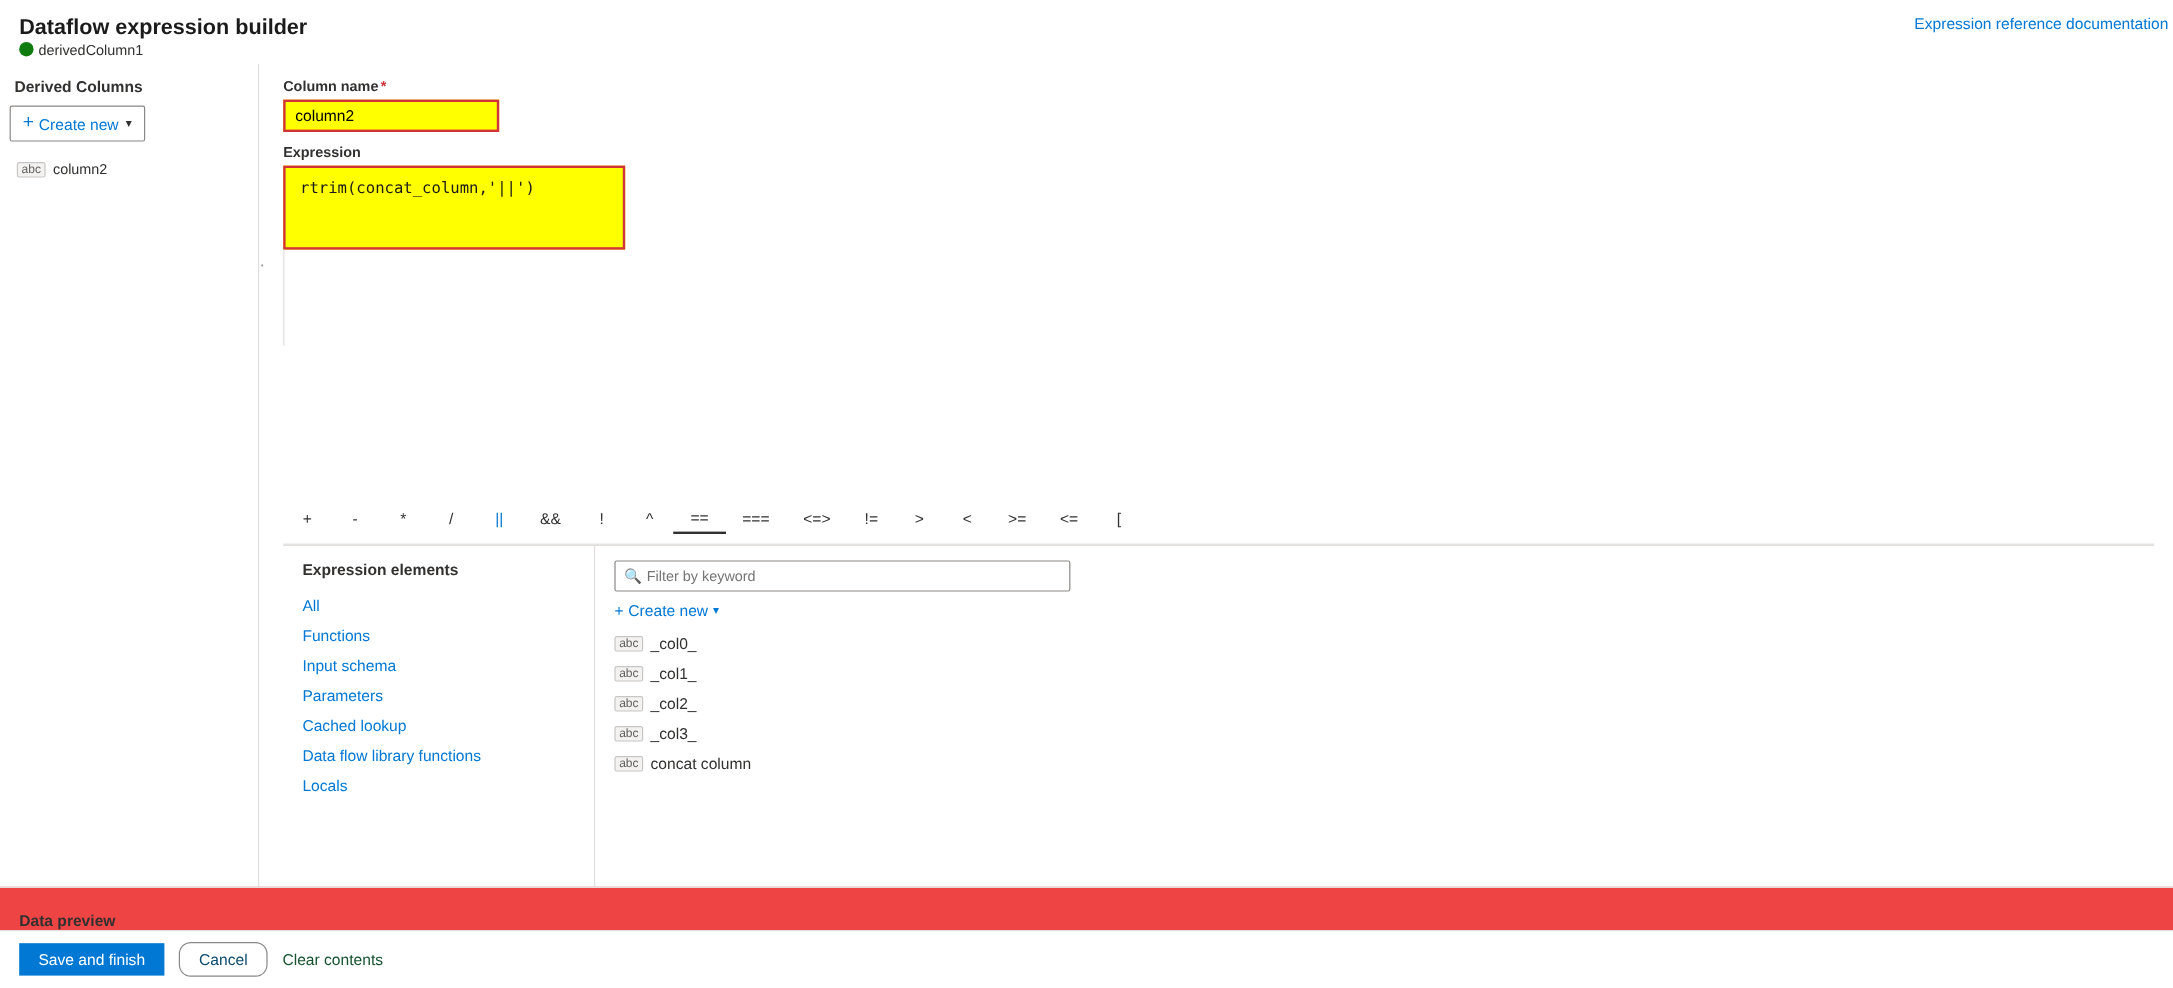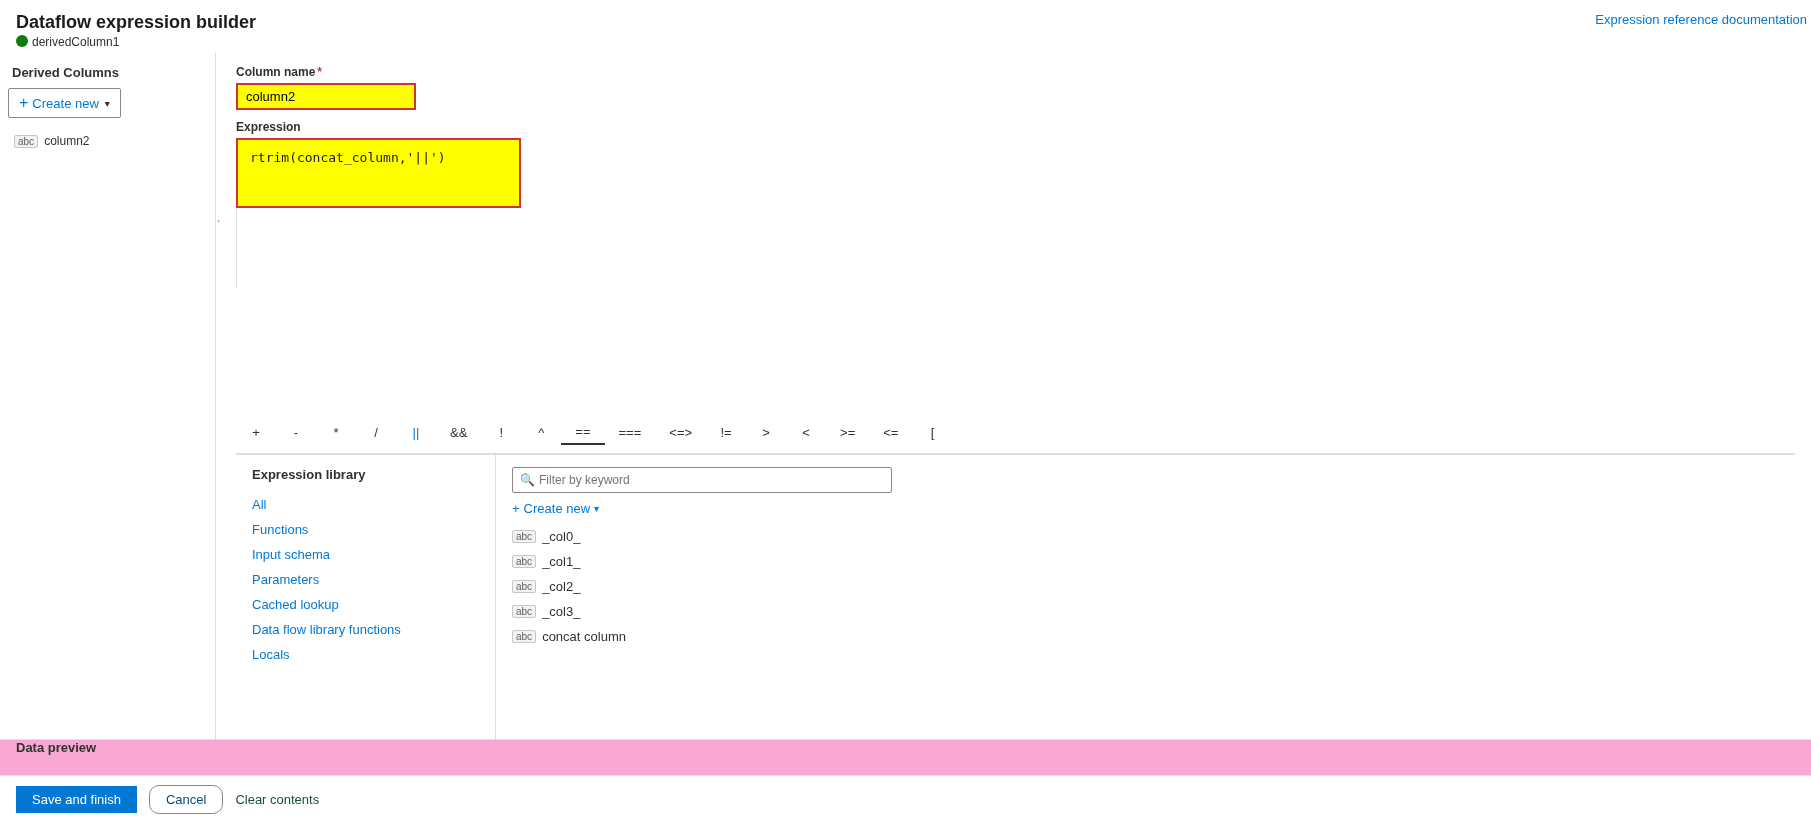--- a/index.html
+++ b/index.html
@@ -279,24 +279,24 @@
     .value-item {
       display: flex;
       align-items: center;
       gap: 6px;
       padding: 5px 0;
       font-size: 13px;
     }
 
     .data-preview-bar {
       height: 36px;
-      background: #f9a8d4;
+      background: #ef4444;
       border-top: 1px solid #e1dfdd;
       display: flex;
-      align-items: flex-start;
+      align-items: flex-end;
       padding: 0 16px;
       font-weight: 600;
       font-size: 13px;
       flex-shrink: 0;
     }
 
     .footer {
       height: 48px;
       background: #fff;
       border-top: 1px solid #e1dfdd;
@@ -422,21 +422,21 @@
       <button class="op-btn">&gt;</button>
       <button class="op-btn">&lt;</button>
       <button class="op-btn">&gt;=</button>
       <button class="op-btn">&lt;=</button>
       <button class="op-btn">[</button>
     </div>
 
     <div class="lower-panel">
 
       <div class="expression-elements">
-        <div class="expression-elements-title">Expression library</div>
+        <div class="expression-elements-title">Expression elements</div>
         <div class="element-item">All</div>
         <div class="element-item">Functions</div>
         <div class="element-item">Input schema</div>
         <div class="element-item">Parameters</div>
         <div class="element-item">Cached lookup</div>
         <div class="element-item">Data flow library functions</div>
         <div class="element-item">Locals</div>
       </div>
 
       <div class="expression-values">

